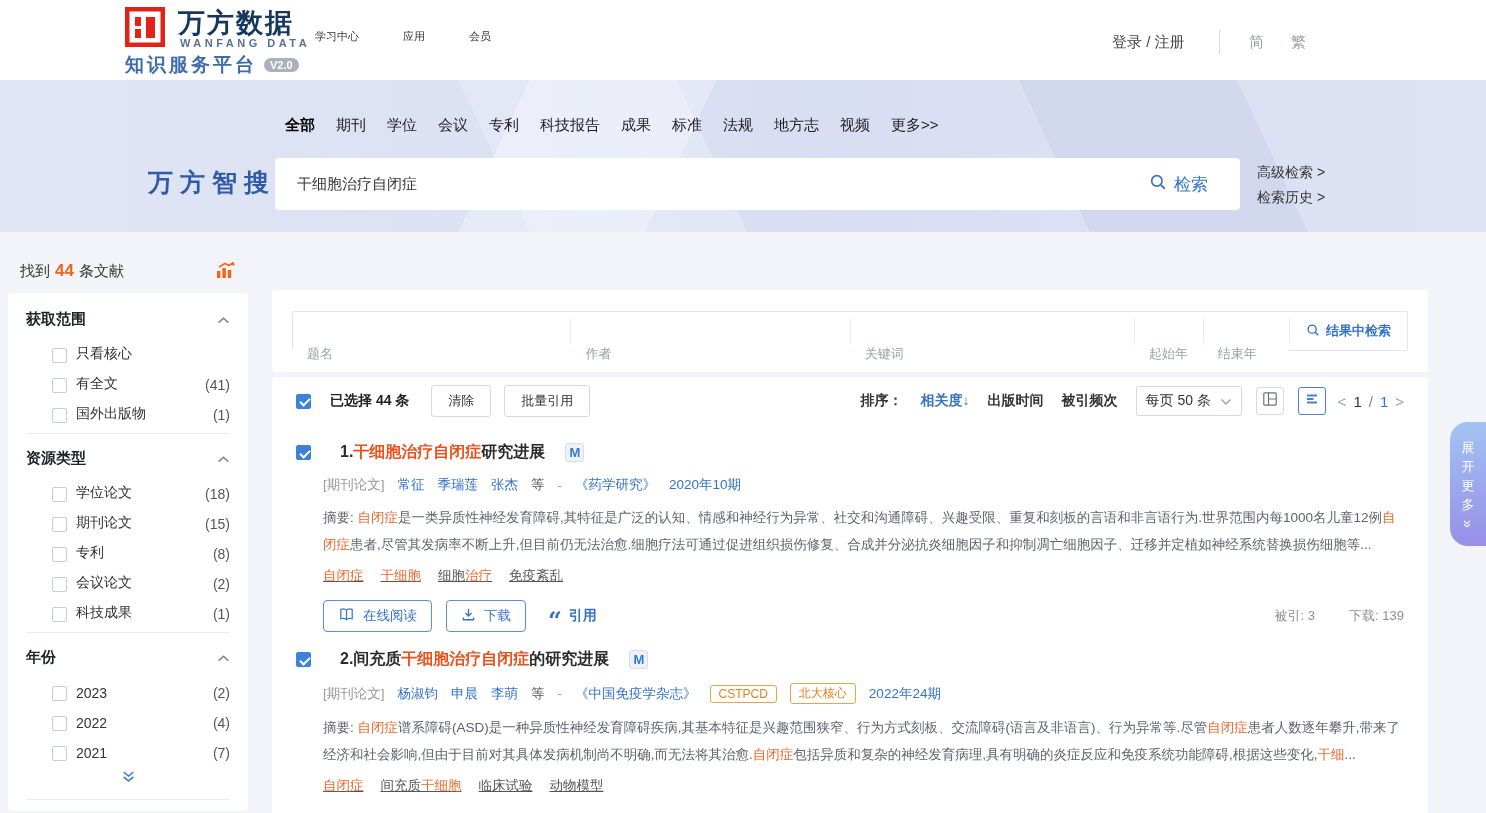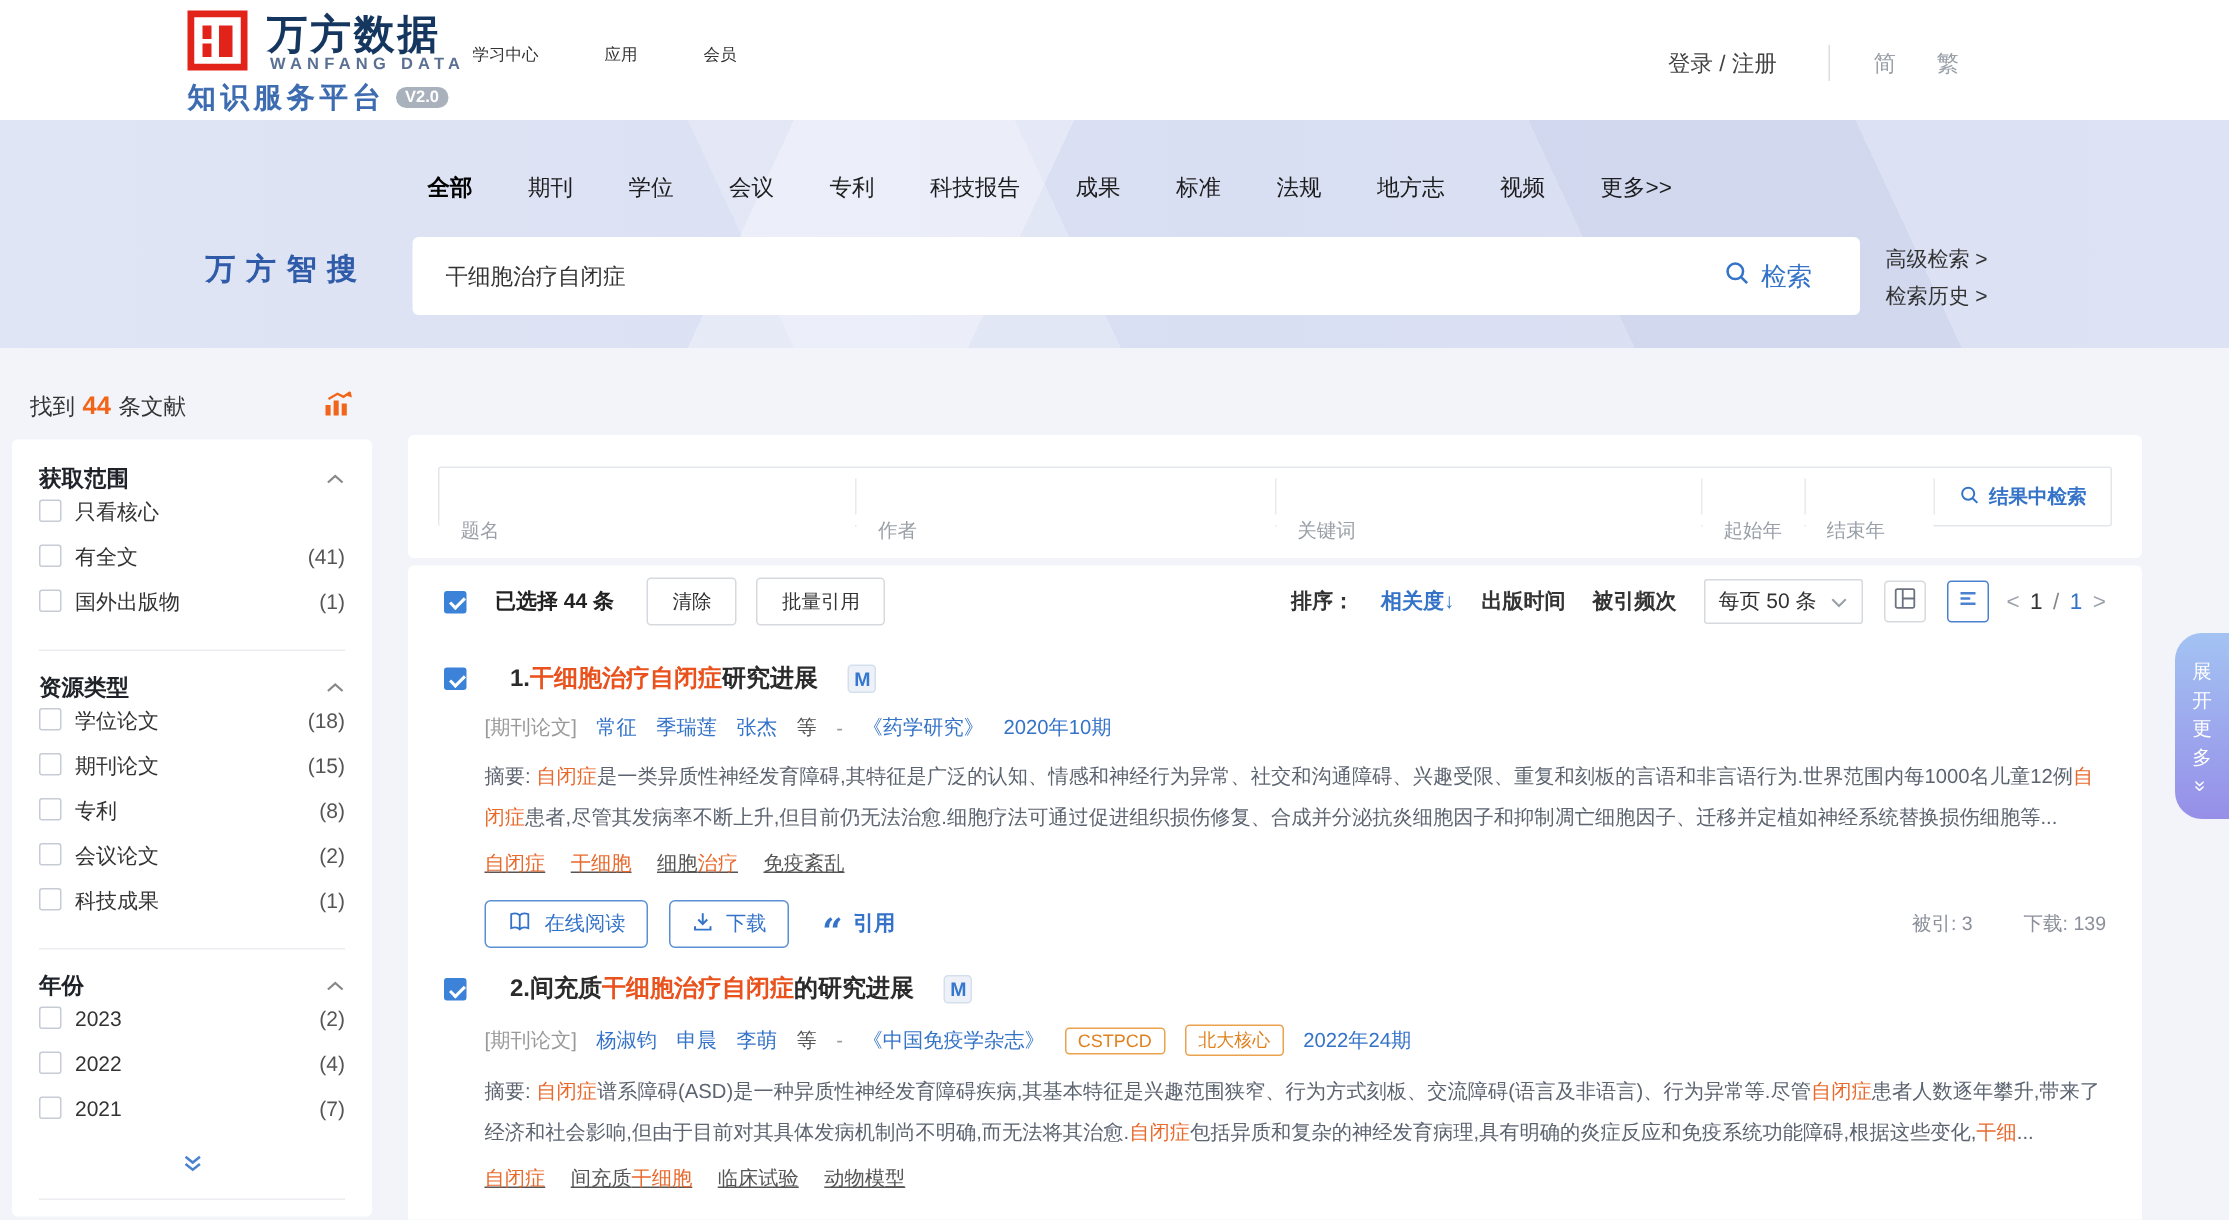--- a/index.html
+++ b/index.html
@@ -22,43 +22,43 @@
   .lang.s { left:1249px; } .lang.t { left:1291px; }
 
   
   .banner { position:absolute; top:80px; left:0; width:1486px; height:152px;
             background:linear-gradient(90deg,#e0e5f5 0%,#d9dff2 55%,#dde3f4 100%); overflow:hidden; }
   .banner::before { content:""; position:absolute; inset:0;
      background:
        linear-gradient(115deg, transparent 34%, rgba(255,255,255,.30) 34%, rgba(255,255,255,.30) 46%, transparent 46%),
        linear-gradient(245deg, transparent 52%, rgba(255,255,255,.22) 52%, rgba(255,255,255,.22) 66%, transparent 66%),
        linear-gradient(65deg, transparent 70%, rgba(198,206,233,.45) 70%, rgba(198,206,233,.45) 84%, transparent 84%); }
-  .search-tabs { position:absolute; left:285px; top:36px; display:flex; gap:37px; font-size:15px; color:#1d1d1f; z-index:2; }
+  .search-tabs { position:absolute; left:285px; top:36px; display:flex; gap:21px; font-size:15px; color:#1d1d1f; z-index:2; }
   .search-tabs .tab { cursor:pointer; white-space:nowrap; }
   .search-tabs .tab.active { font-weight:bold; color:#000; }
-  .smart-brand { position:absolute; left:137px; top:86px; font-size:20px; color:#2f5ba9; font-weight:600; letter-spacing:7px; z-index:2;text-align:right; }
+  .smart-brand { position:absolute; left:148px; top:86px; font-size:25px; color:#2f5ba9; font-weight:600; letter-spacing:7px; z-index:2;text-align:right; }
   .search-box { position:absolute; left:275px; top:78px; width:965px; height:52px; background:#fff; border-radius:4px;
                 display:flex; align-items:center; z-index:2; }
   .search-input { flex:1; border:none; outline:none; font-size:15px; color:#333; padding-left:22px; height:100%;
                   font-family:inherit; background:transparent; }
   .search-btn { display:flex; align-items:center; gap:7px; color:#3473c8; font-size:17px; padding-right:32px; cursor:pointer; }
   .side-links { position:absolute; left:1257px; top:80px; z-index:2; font-size:14px; color:#333; }
   .side-links div { line-height:25px; cursor:pointer; white-space:nowrap; }
 
   
   .sidebar { position:absolute; left:8px; top:256px; width:240px; }
   .found-row { display:flex; align-items:center; padding:0 12px; height:30px; font-size:15px; color:#333; }
   .found-count { color:#f2641a; font-weight:bold; font-size:17px; margin:0 5px; }
   .found-icon { margin-left:auto; cursor:pointer; }
   .filter-panel { margin-top:7px; background:#fff; border-radius:4px; padding:2px 18px 0; height:518px; overflow:hidden; }
   .f-section { padding:15px 0 10px; border-bottom:1px solid #ececf1; }
   .f-section:last-child { border-bottom:1px solid #ececf1; }
   .f-head { display:flex; align-items:center; justify-content:space-between; font-size:15px; font-weight:bold; color:#1f2329;
             margin-bottom:4px; cursor:pointer; }
-  .f-item { display:flex; align-items:flex-start; height:30px; font-size:14px; color:#333; cursor:pointer; }
+  .f-item { display:flex; align-items:flex-end; height:30px; font-size:14px; color:#333; cursor:pointer;margin-left:26px; }
   .f-item .count { margin-left:auto; color:#555; }
   .cb { width:15px; height:15px; border:1px solid #c6cbd4; border-radius:2px; background:#fff; margin-right:9px; flex:0 0 auto; }
   .cb.checked { background:#3b82d8; border-color:#3b82d8; position:relative; }
   .cb.checked::after { content:""; position:absolute; left:4.5px; top:1.5px; width:4px; height:8px;
                        border:solid #fff; border-width:0 2px 2px 0; transform:rotate(45deg); }
   .expand-years { display:flex; justify-content:center; padding:8px 0 2px; cursor:pointer; }
 
   
   .main { position:absolute; left:272px; top:290px; width:1156px; }
   .refine-card { background:#fff; border-radius:4px; padding:21px 20px; }

